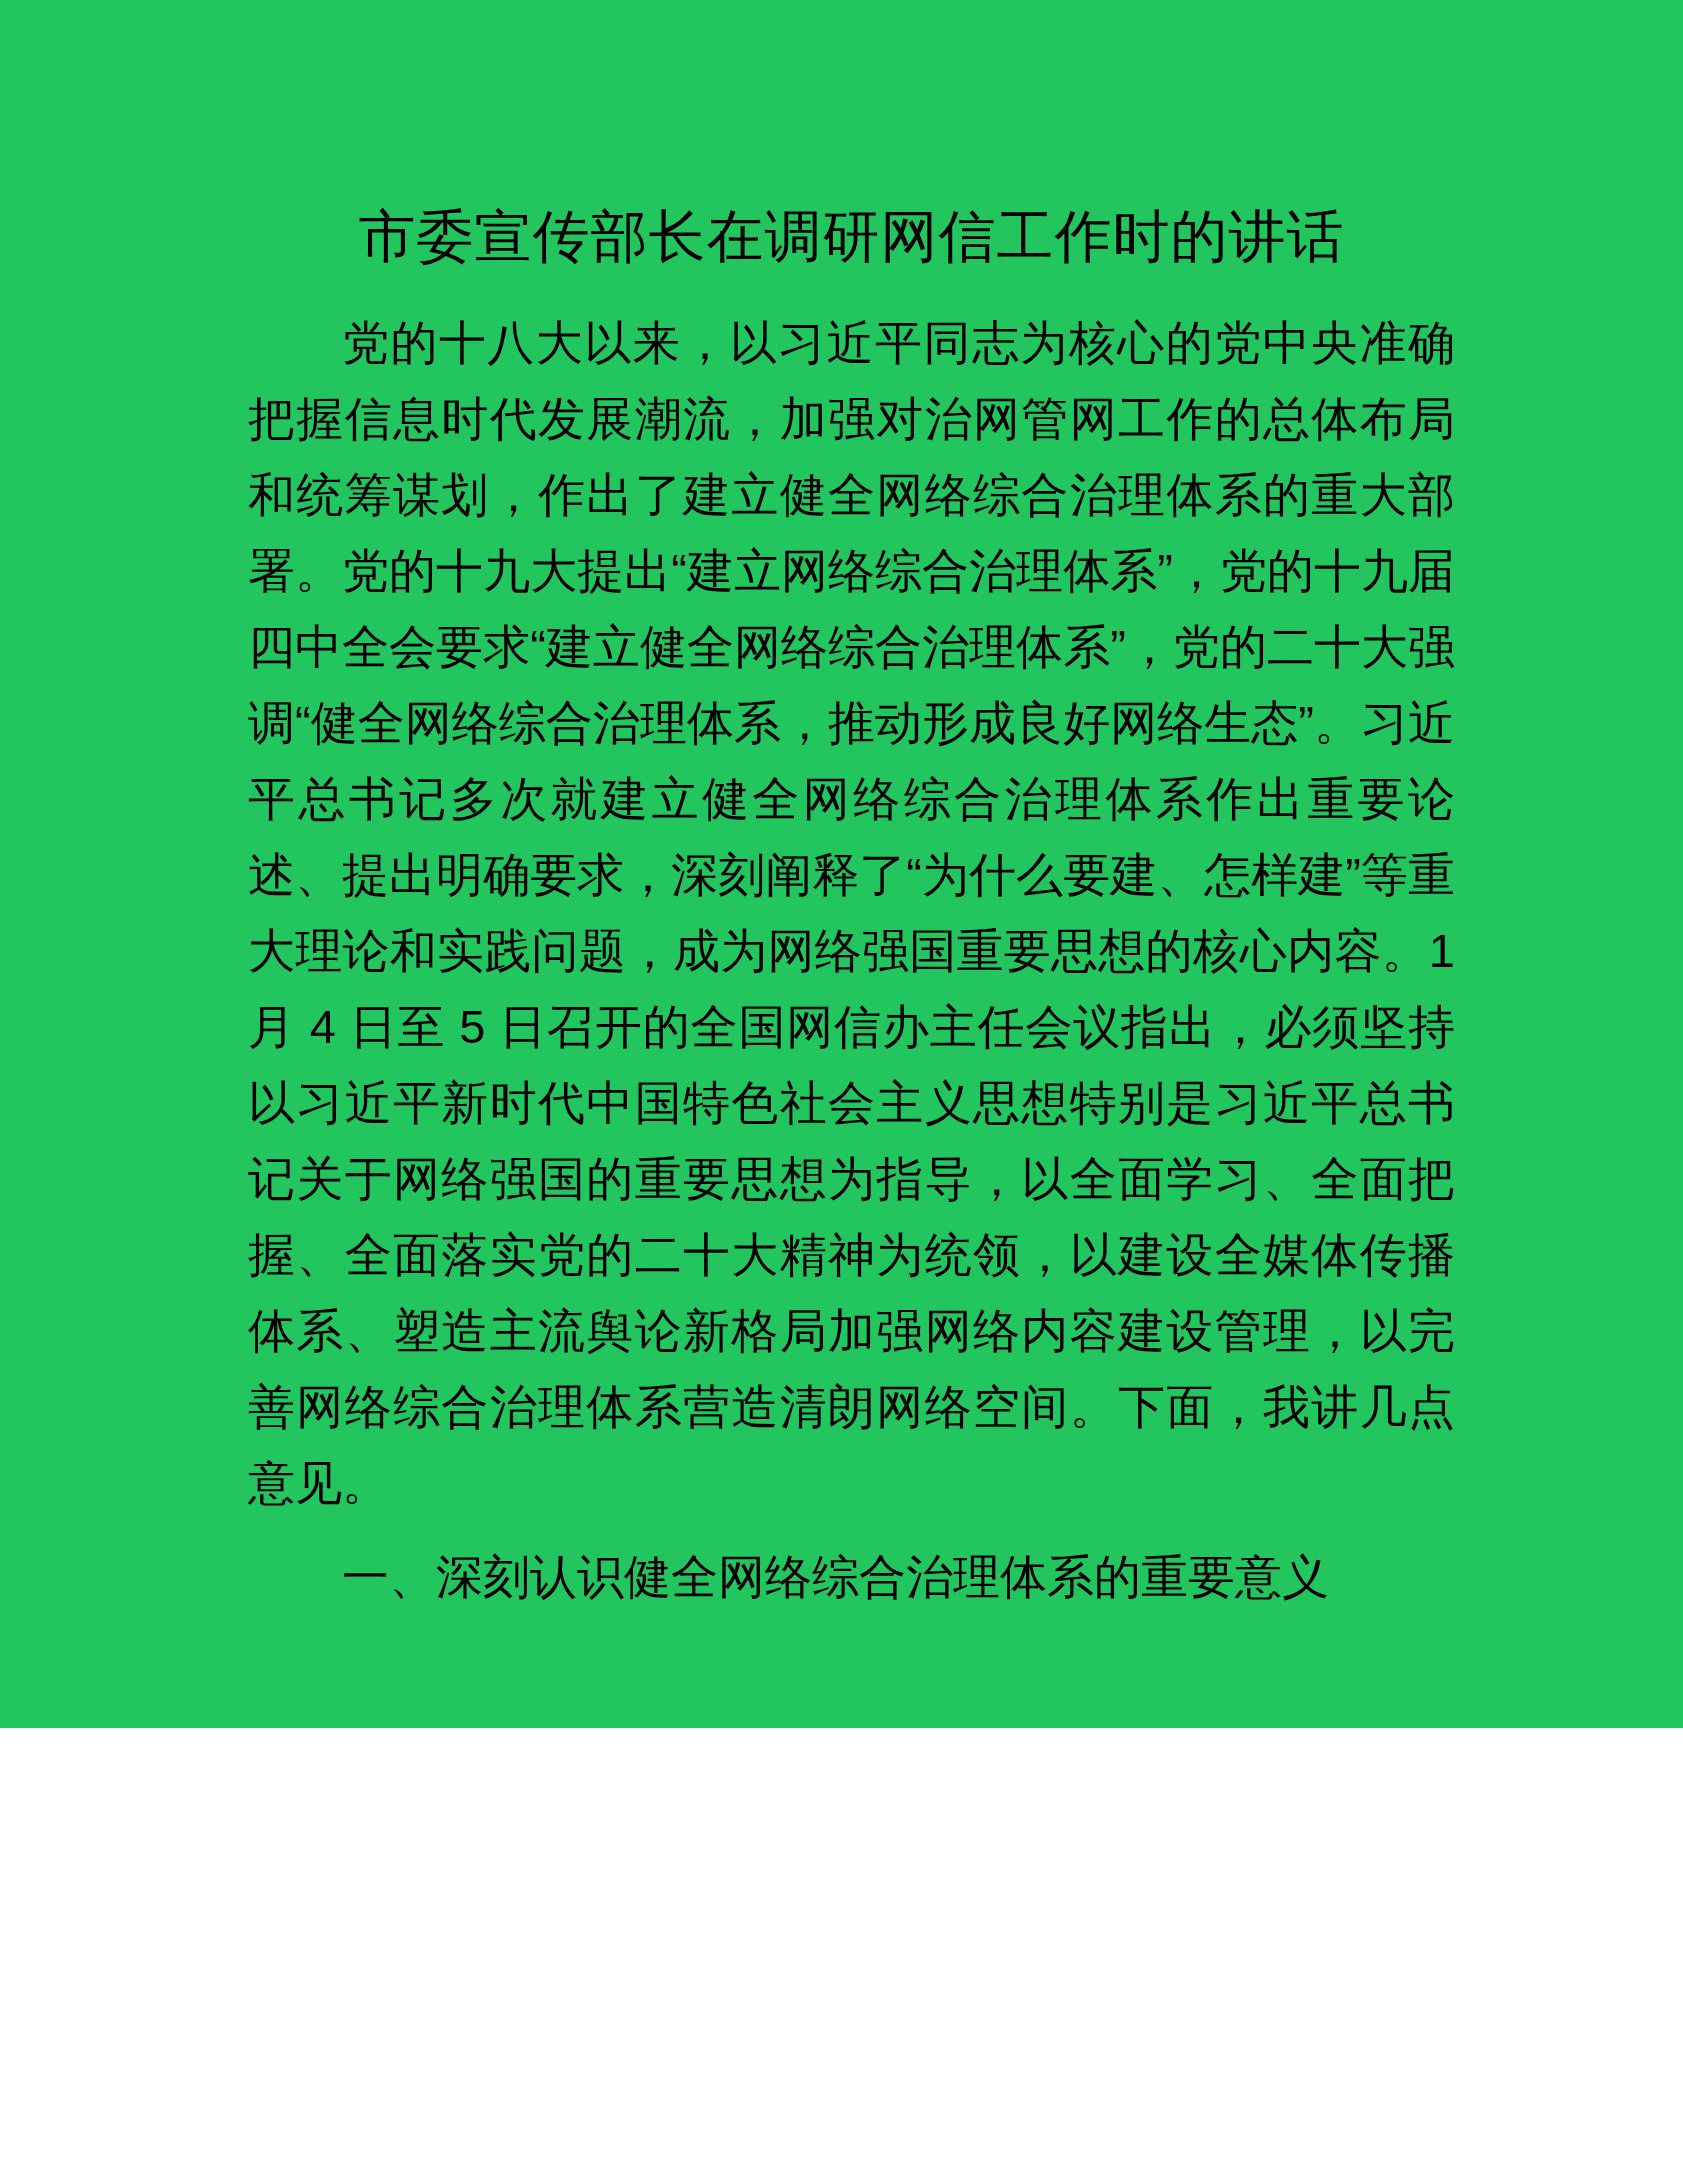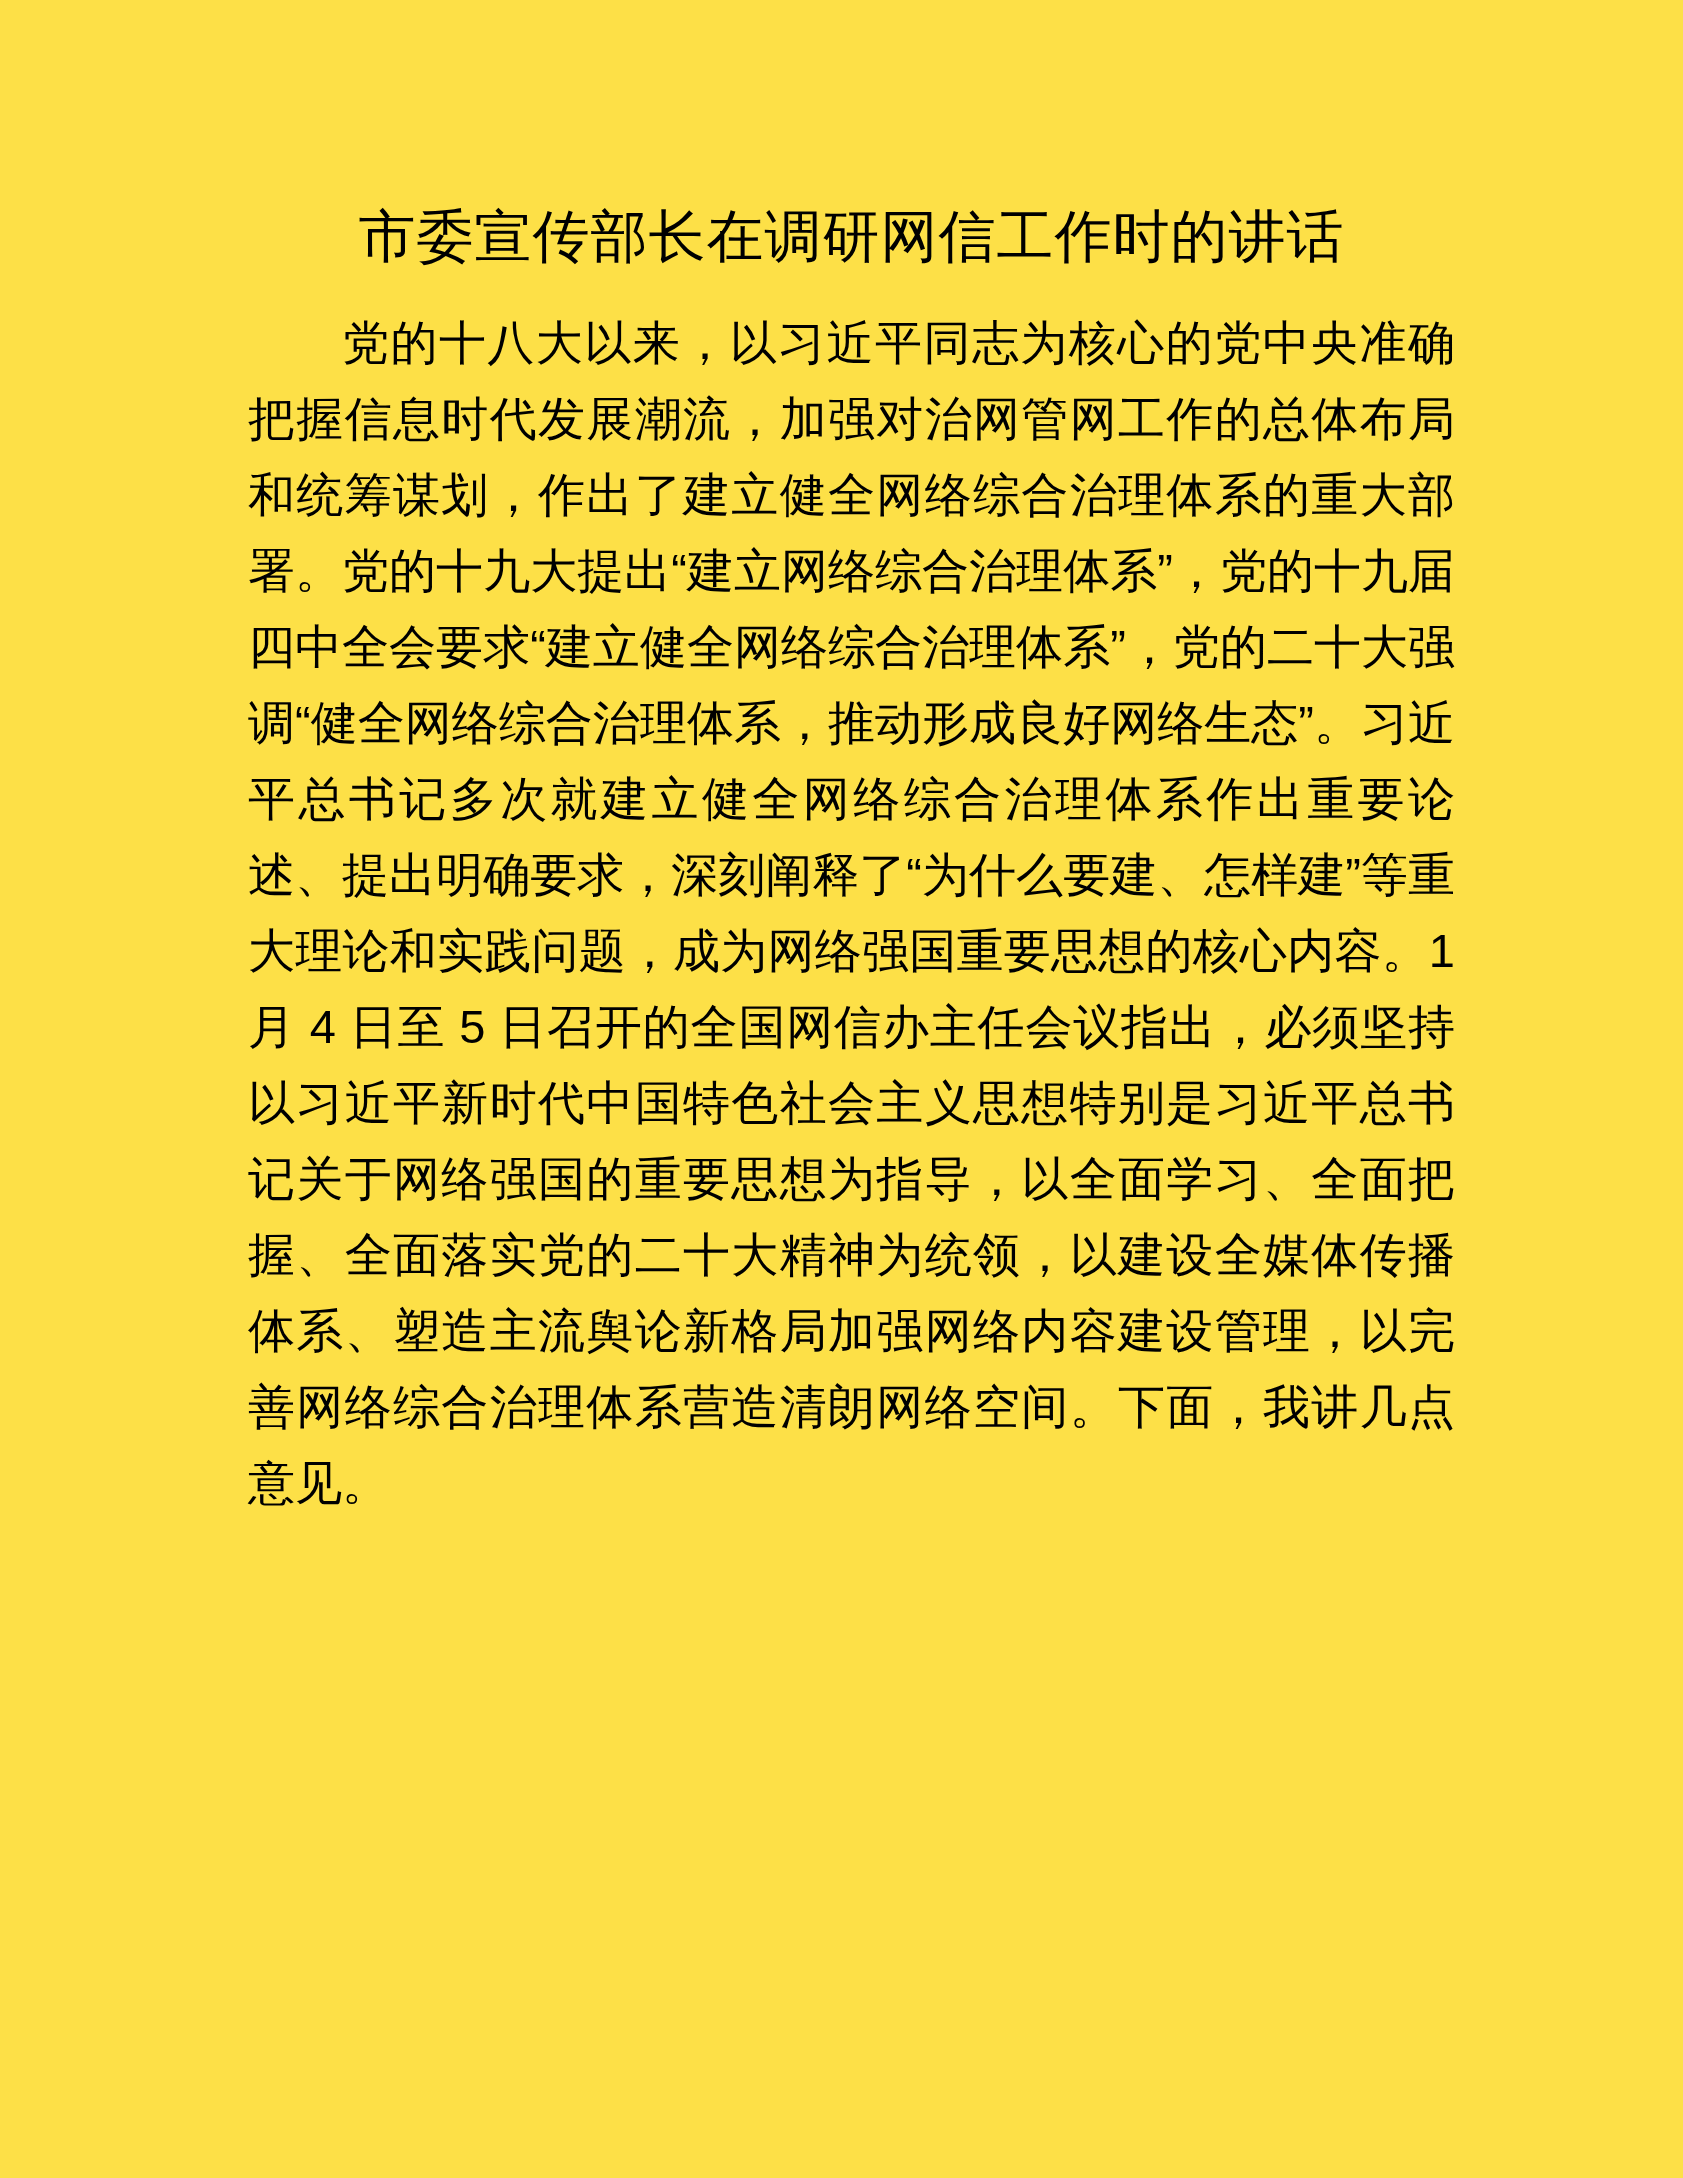--- a/index.html
+++ b/index.html
@@ -3,22 +3,22 @@
 <meta charset="utf-8">
 <style>
   html, body {
     margin: 0;
     padding: 0;
     background: #ffffff;
   }
   .page {
     position: relative;
     width: 1683px;
-    height: 2178px;
-    background: #fde047;
+    height: 1728px;
+    background: #22c55e;
     color: #000000;
     font-family: "Liberation Sans", "DejaVu Sans", sans-serif;
     box-sizing: border-box;
     padding: 192px 228px 0 248px;
     overflow: hidden;
   }
   .doc-title {
     font-size: 57px;
     line-height: 89px;
     font-weight: 400;
@@ -46,15 +46,16 @@
 </style>
 </head>
 <body>
 
 <div class="page">
   <h1 class="doc-title">市委宣传部长在调研网信工作时的讲话</h1>
 
 
   <p class="para indent">党的十八大以来，以习近平同志为核心的党中央准确把握信息时代发展潮流，加强对治网管网工作的总体布局和统筹谋划，作出了建立健全网络综合治理体系的重大部署。党的十九大提出“建立网络综合治理体系”，党的十九届四中全会要求“建立健全网络综合治理体系”，党的二十大强调“健全网络综合治理体系，推动形成良好网络生态”。习近平总书记多次就建立健全网络综合治理体系作出重要论述、提出明确要求，深刻阐释了“为什么要建、怎样建”等重大理论和实践问题，成为网络强国重要思想的核心内容。1 月 4 日至 5 日召开的全国网信办主任会议指出，必须坚持以习近平新时代中国特色社会主义思想特别是习近平总书记关于网络强国的重要思想为指导，以全面学习、全面把握、全面落实党的二十大精神为统领，以建设全媒体传播体系、塑造主流舆论新格局加强网络内容建设管理，以完善网络综合治理体系营造清朗网络空间。下面，我讲几点意见。</p>
 
+  <p class="para heading">一、深刻认识健全网络综合治理体系的重要意义</p>
 
 </div>
 
 
 </body></html>

